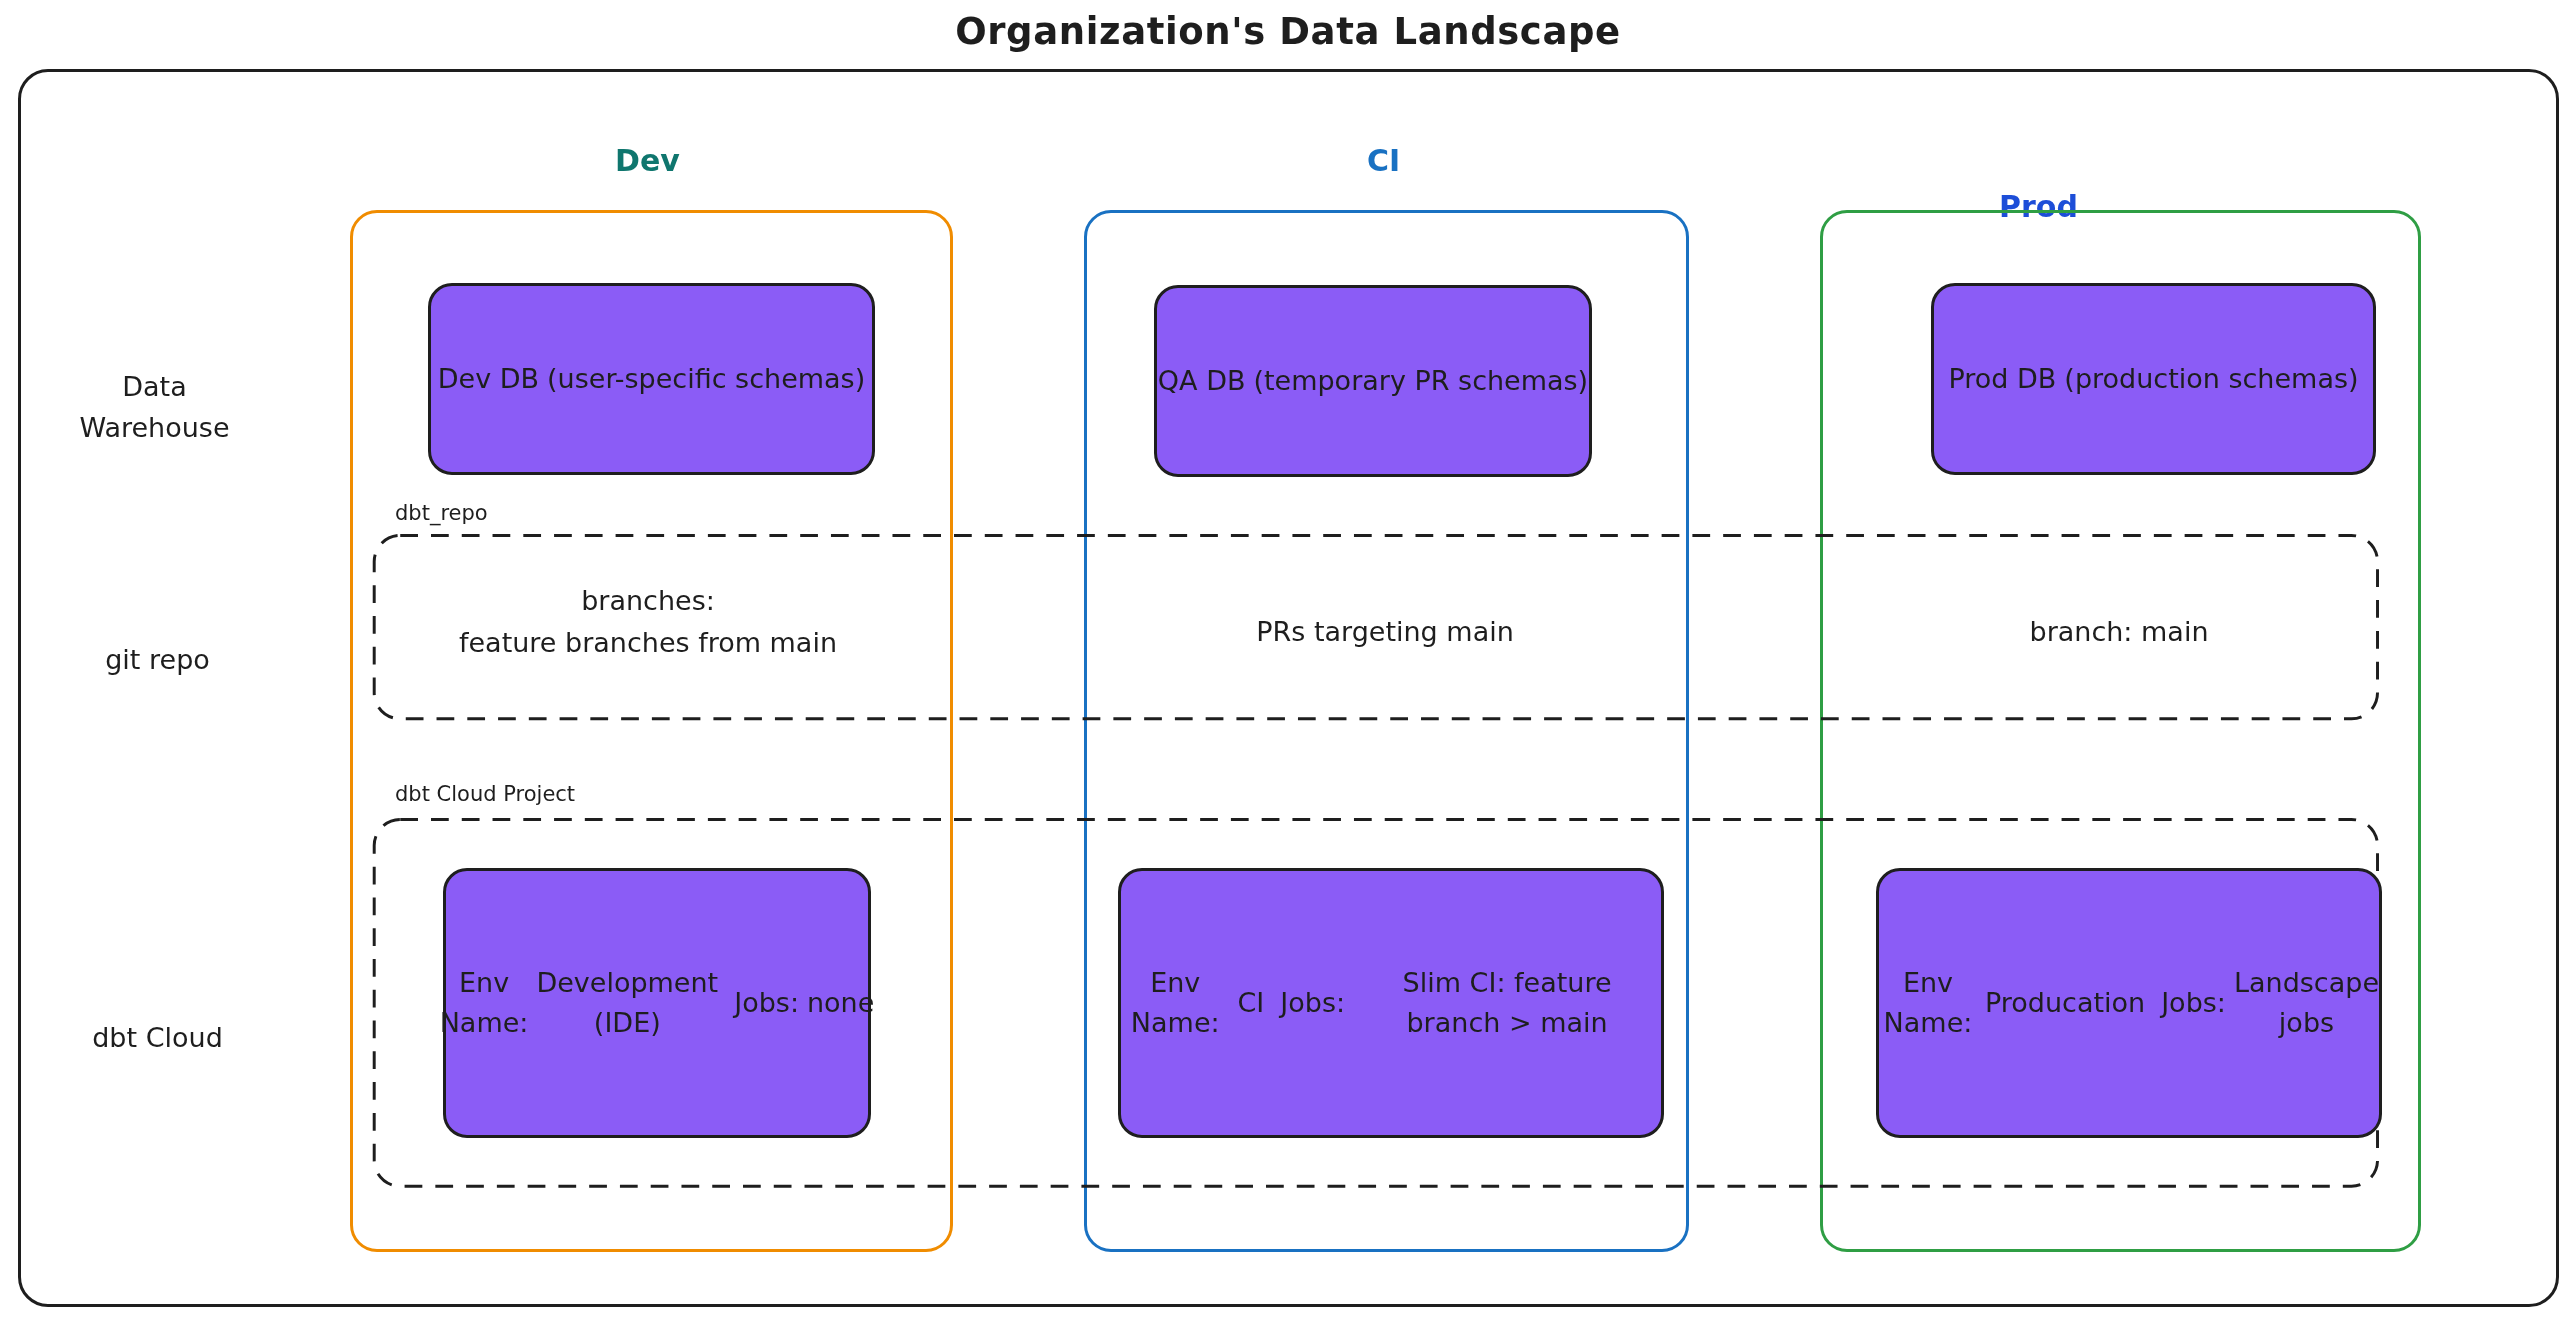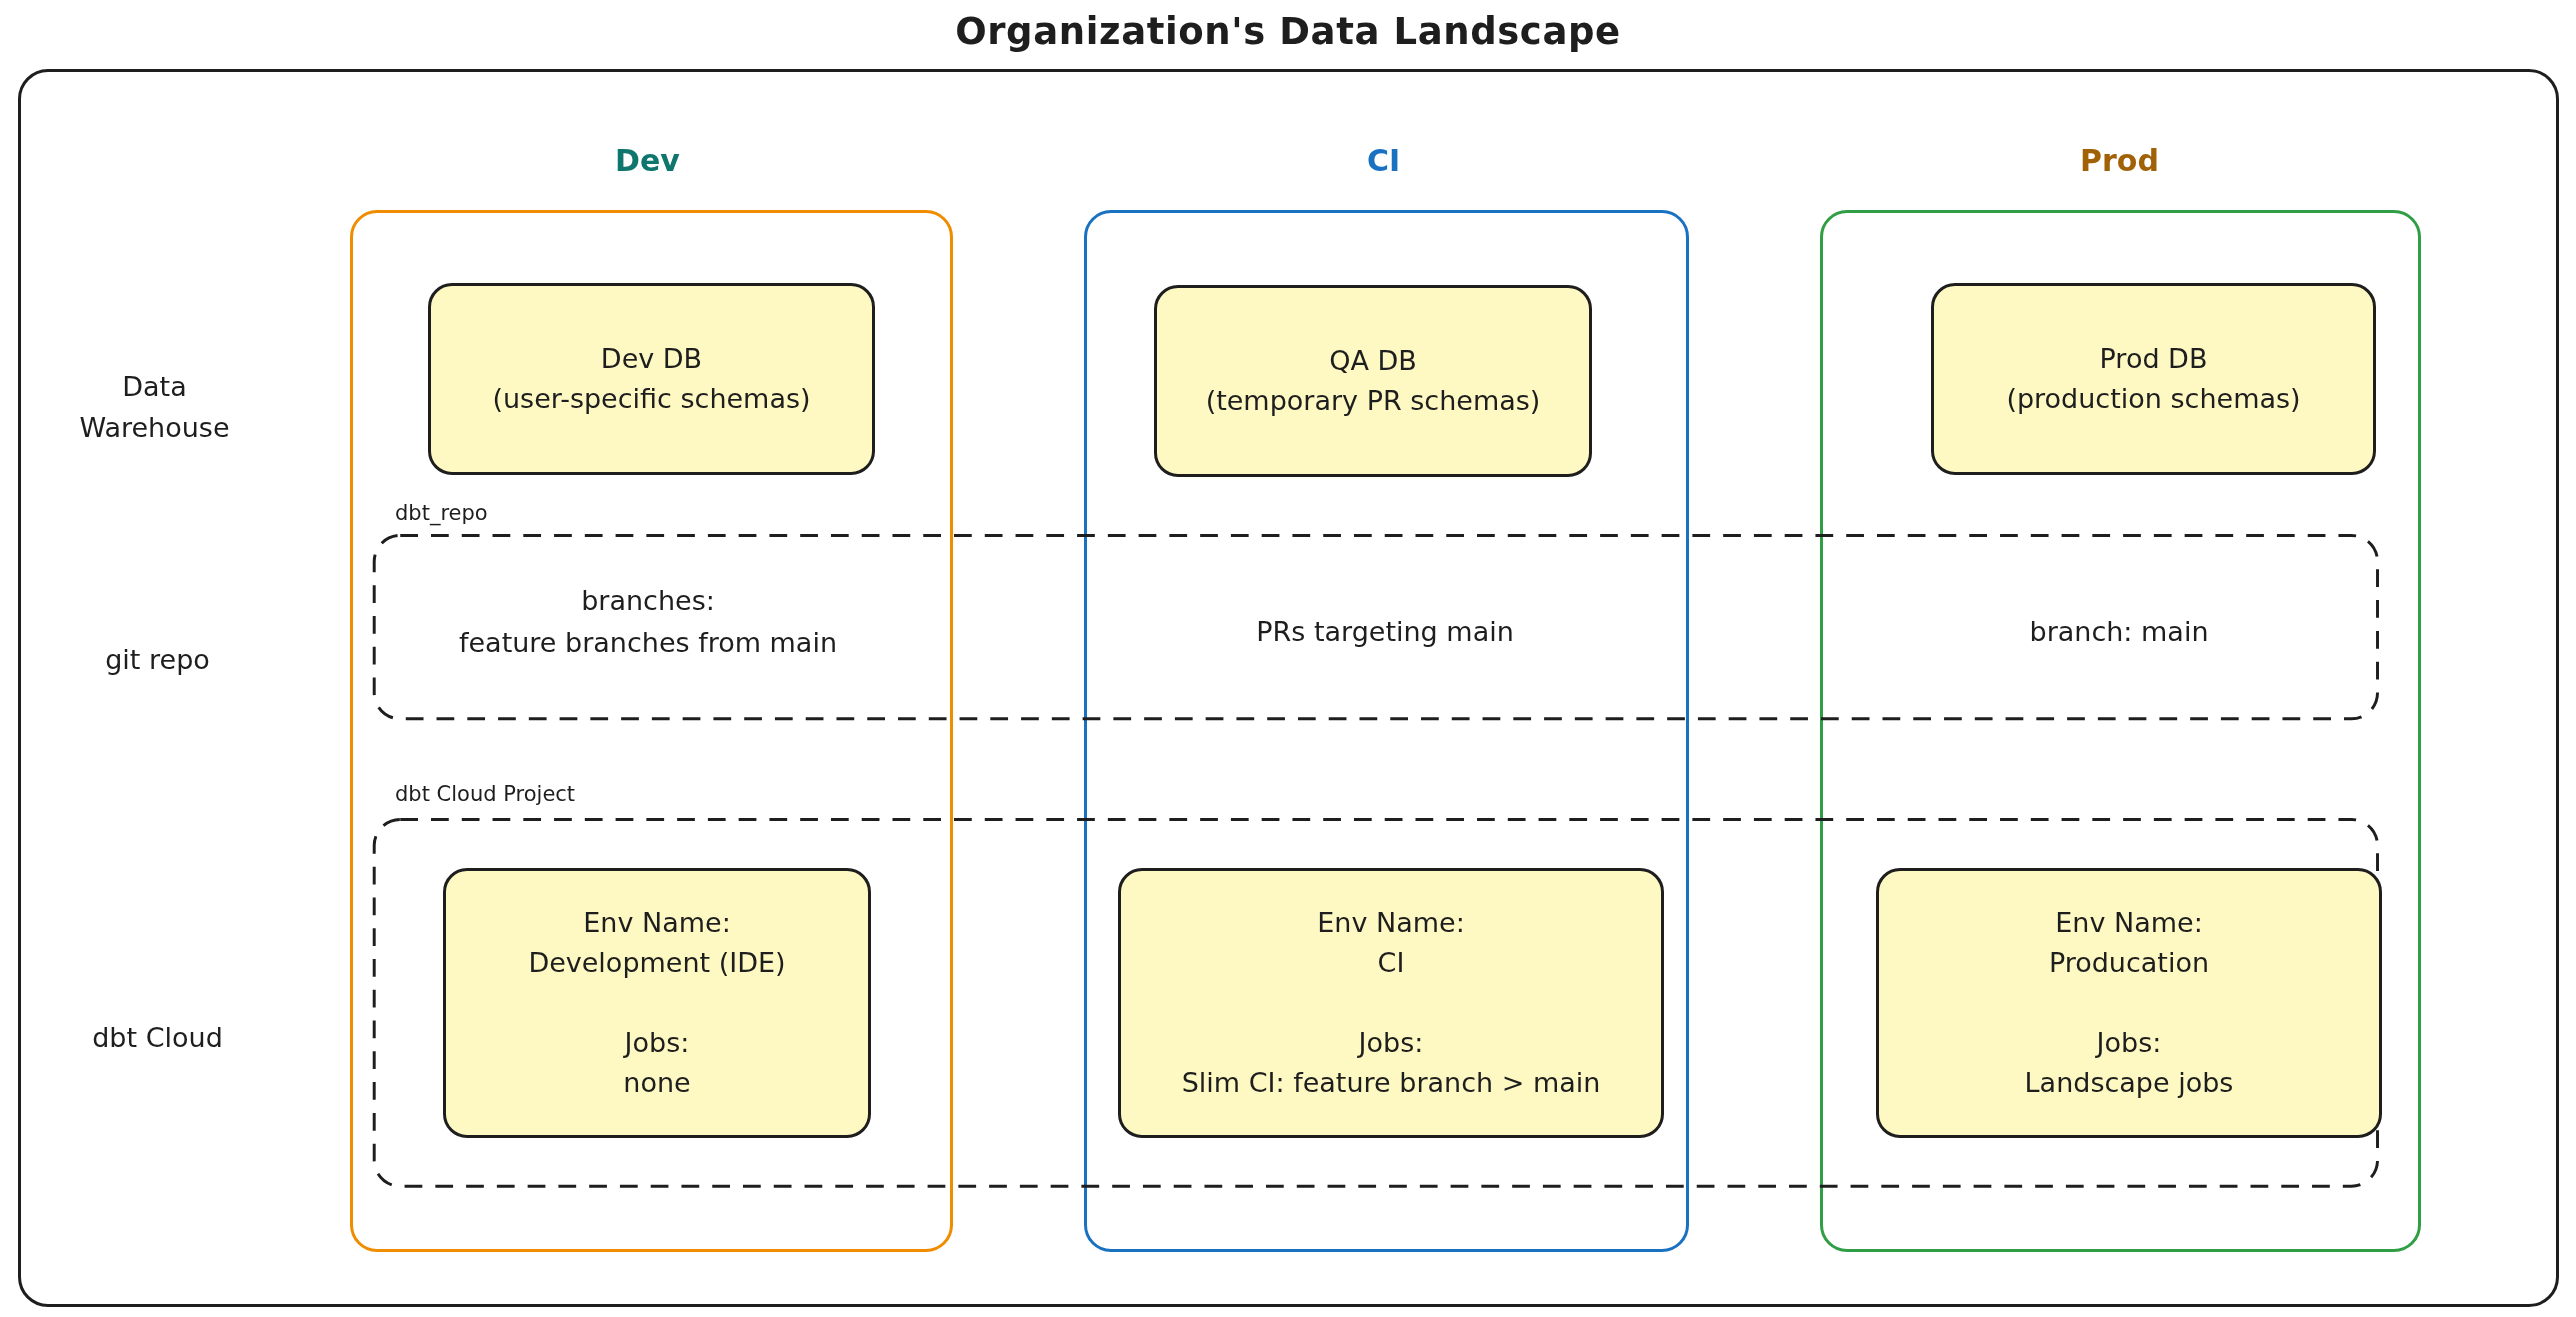--- a/index.html
+++ b/index.html
@@ -22,43 +22,43 @@
     border:3.6px solid #1e1e1e;border-radius:30px;
   }
 
   
   .col-header{
     top:143px;width:249px;text-align:center;
     font-size:30px;font-weight:600;
   }
   .col-header.dev {left:523px;color:#0f766e;}
   .col-header.ci  {left:1259px;color:#1971c2;}
-  .col-header.prod{left:1995px;color:#a16207;}
+  .col-header.prod{left:1914px;color:#1d4ed8;margin-top:46px;}
 
   
   .colbox{
     top:210px;height:1036px;border-radius:27px;border:3.6px solid;background:transparent;
   }
   .colbox.dev {left:350px;width:597px;border-color:#f08c00;}
   .colbox.ci  {left:1084px;width:599px;border-color:#1971c2;}
   .colbox.prod{left:1820px;width:595px;border-color:#2f9e44;}
 
   
   .row-label{
     width:249px;text-align:center;font-size:27px;line-height:1.5;margin-top:33px;
   }
   .row-label.warehouse{left:30px;top:334px;}
   .row-label.git      {left:33px;top:607px;}
   .row-label.dbt      {left:33px;top:985px;}
 
   
   .node{
     border:3.6px solid #1e1e1e;border-radius:24px;
-    display:flex;flex-direction:column;align-items:center;justify-content:center;
-    font-size:27px;line-height:1.5;text-align:center;background:#fef9c3;
+    display:flex;align-items:center;justify-content:center;
+    font-size:27px;line-height:1.5;text-align:center;background:#8b5cf6;gap:8px;
   }
   .node.devdb {left:428px; top:283px;width:441px;height:186px;}
   .node.qadb  {left:1154px;top:285px;width:432px;height:186px;}
   .node.proddb{left:1931px;top:283px;width:439px;height:186px;}
 
   .node.env-dev {left:443px; top:868px;width:422px;height:264px;}
   .node.env-ci  {left:1118px;top:868px;width:540px;height:264px;}
   .node.env-prod{left:1876px;top:868px;width:500px;height:264px;}
   .env-gap{height:39px;}
 

